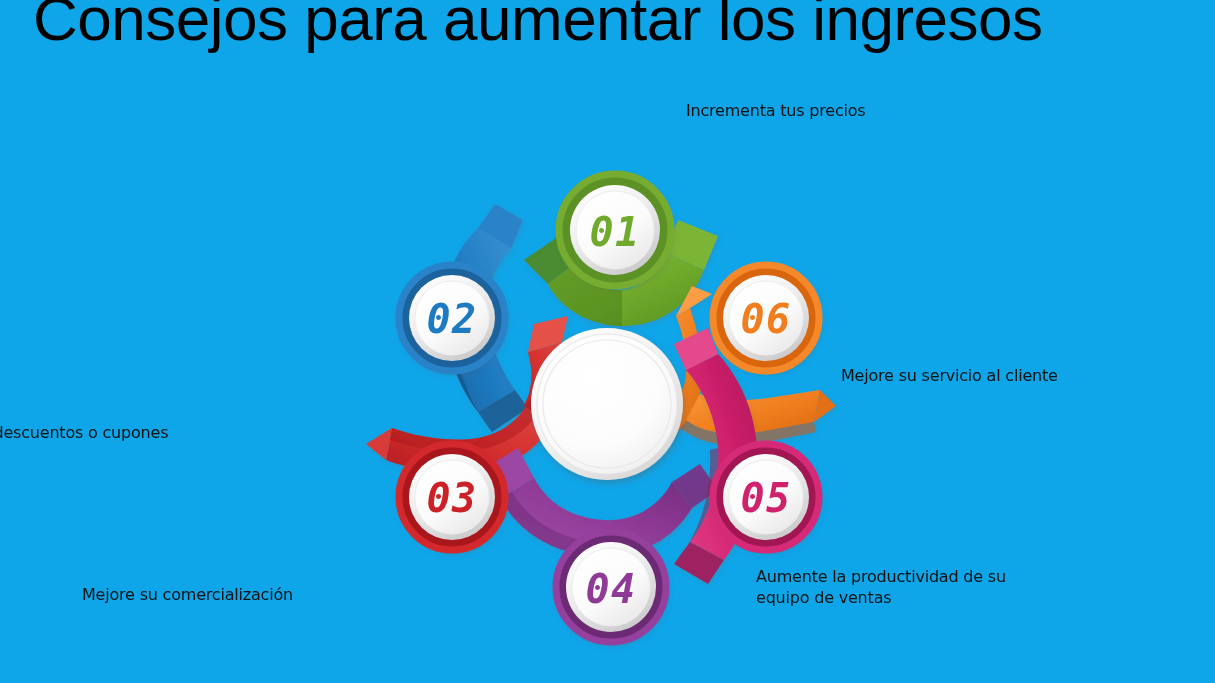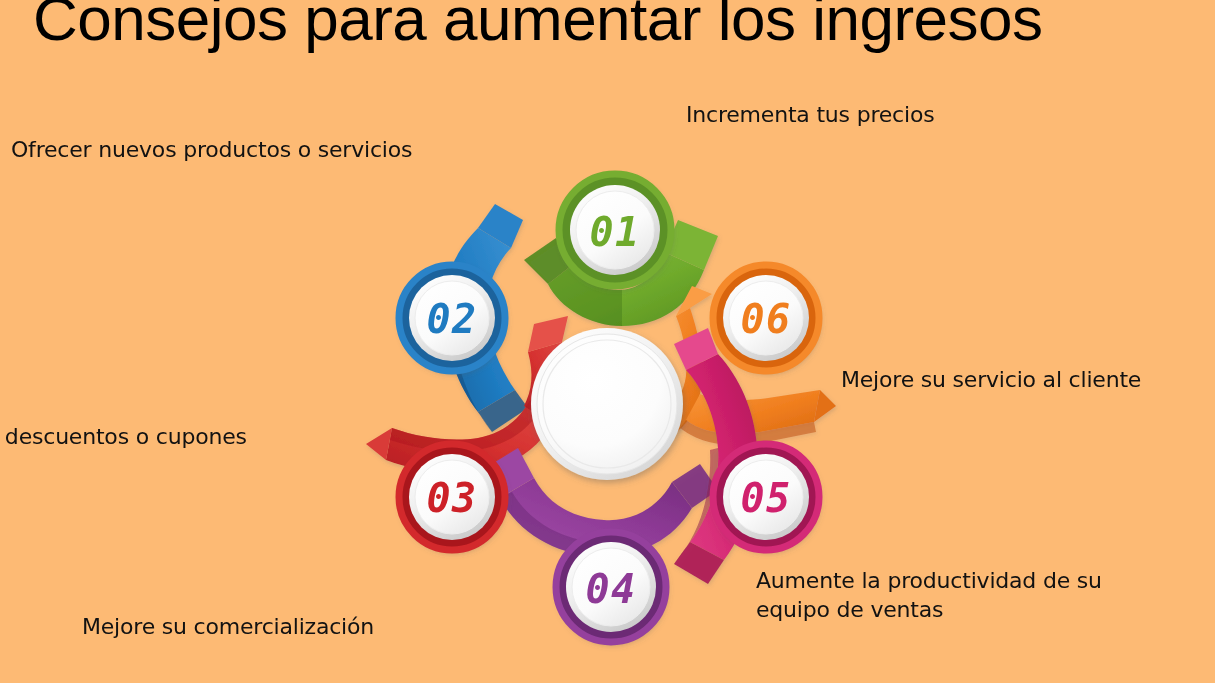--- a/index.html
+++ b/index.html
@@ -5,21 +5,21 @@
 <style>
   html, body {
     margin: 0;
     padding: 0;
     background: #ffffff;
   }
   #page {
     position: relative;
     width: 1215px;
     height: 683px;
-    background: #fdba74;
+    background: #0ea5e9;
     overflow: hidden;
     font-family: "Liberation Sans", sans-serif;
   }
 
   
   #page-title {
     position: absolute;
     left: 33px;
     top: -14px;
     font-family: "Liberation Sans", sans-serif;
@@ -28,33 +28,33 @@
     letter-spacing: -0.5px;
     color: #000000;
     white-space: nowrap;
     line-height: 1.05;
   }
 
   
   .callout {
     position: absolute;
     font-family: "DejaVu Sans", sans-serif;
-    font-size: 22px;
+    font-size: 16px;
     font-weight: 400;
     color: #121212;
     line-height: 1.30;
     white-space: pre-line;
     letter-spacing: -0.2px;
   }
   .callout.nowrap { white-space: nowrap; }
 
   #label-01 { left: 686px; top: 101px; }
   #label-02 { left: 11px;  top: 136px; }
   #label-03 { left: -36px; top: 423px; }
-  #label-04 { left: 82px;  top: 613px; text-align: right; }
+  #label-04 { left: 82px;  top: 585px; text-align: right; }
   #label-05 { left: 756px; top: 567px; }
   #label-06 { left: 841px; top: 366px; }
 
   
   #wheel {
     position: absolute;
     left: 382px;
     top: 156px;
     width: 460px;
     height: 500px;
@@ -305,21 +305,20 @@
         <circle cx="766" cy="310" r="43" fill="url(#g-badge-rim)"></circle>
         <circle cx="766" cy="310" r="37" fill="url(#g-badge-disc)" stroke="#ededed" stroke-width="1"></circle>
         <text class="badge-number" x="766" y="325" text-anchor="middle" fill="#f07e1e">06</text>
       </g>
     </svg>
   </div>
 
 
   <div class="callout nowrap" id="label-01">Incrementa tus precios</div>
 
-  <div class="callout nowrap" id="label-02">Ofrecer nuevos productos o servicios</div>
 
   <div class="callout nowrap" id="label-03">cer descuentos o cupones</div>
 
   <div class="callout nowrap" id="label-04">Mejore su comercialización</div>
 
   <div class="callout nowrap" id="label-06">Mejore su servicio al cliente</div>
 
   <div class="callout" id="label-05">Aumente la productividad de su
 equipo de ventas</div>
 

